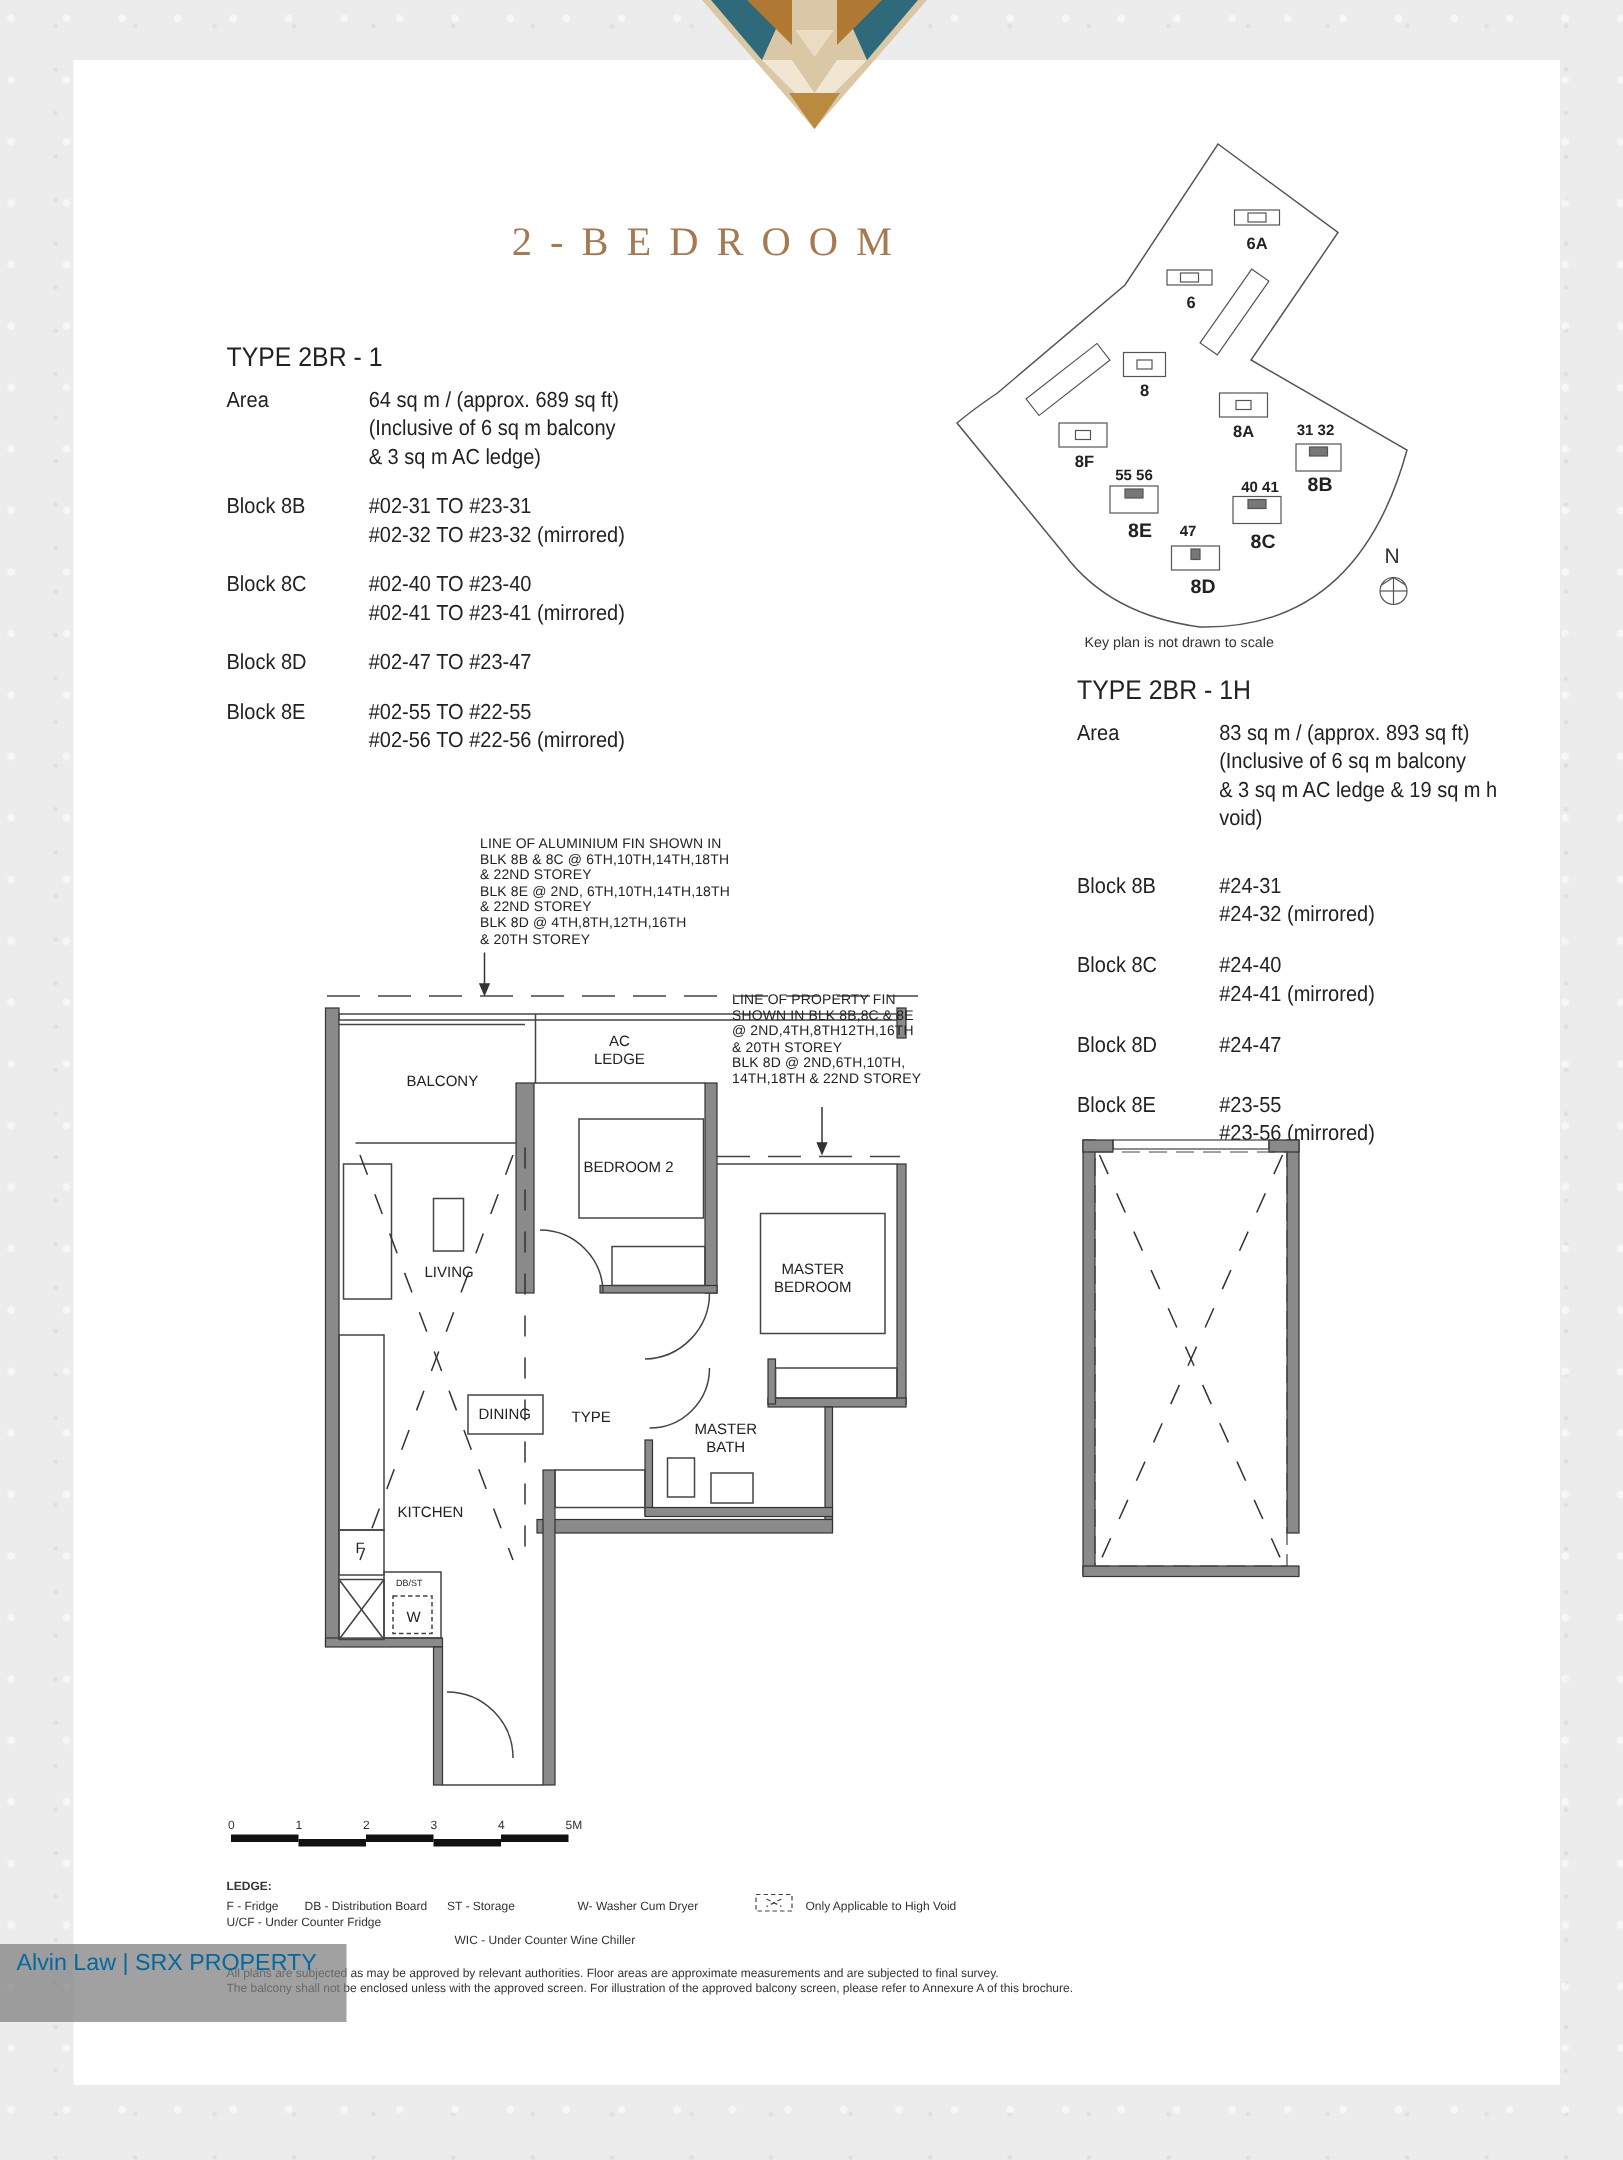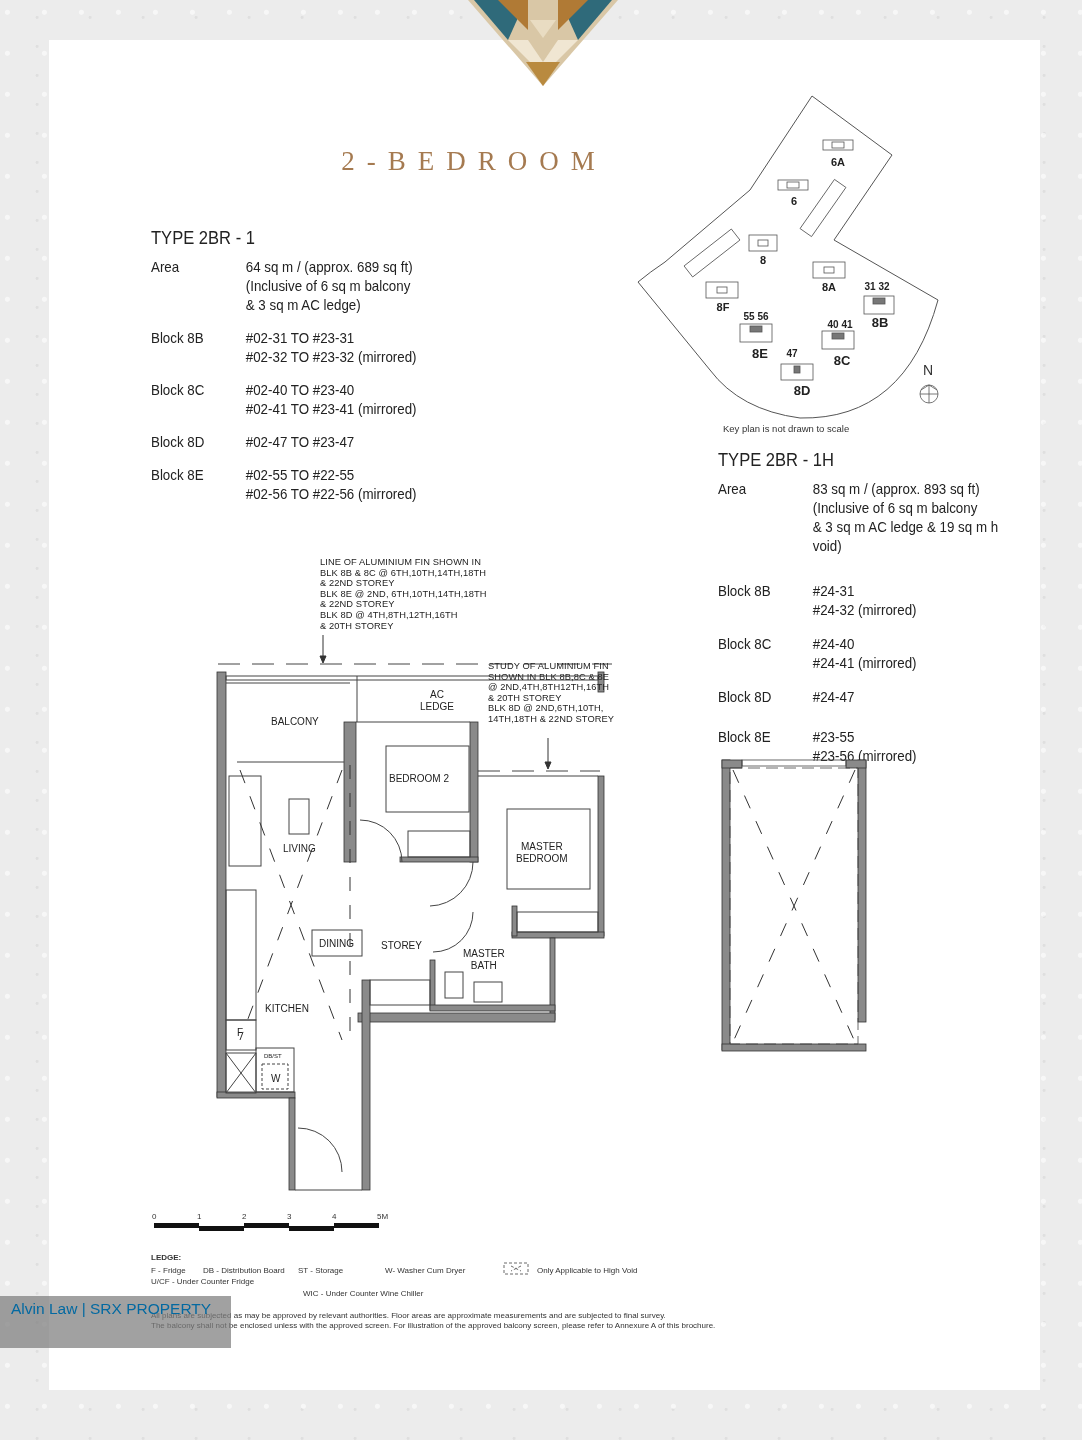--- a/index.html
+++ b/index.html
@@ -342,41 +342,41 @@
 <div class="note note1">
   <div>LINE OF ALUMINIUM FIN SHOWN IN</div>
   <div>BLK 8B &amp; 8C @ 6TH,10TH,14TH,18TH</div>
   <div>&amp; 22ND STOREY</div>
   <div>BLK 8E @ 2ND, 6TH,10TH,14TH,18TH</div>
   <div>&amp; 22ND STOREY</div>
   <div>BLK 8D @ 4TH,8TH,12TH,16TH</div>
   <div>&amp; 20TH STOREY</div>
 </div>
 <div class="note note2">
-  <div>STUDY OF ALUMINIUM FIN</div>
+  <div>LINE OF PROPERTY FIN</div>
   <div>SHOWN IN BLK 8B,8C &amp; 8E</div>
   <div>@ 2ND,4TH,8TH12TH,16TH</div>
   <div>&amp; 20TH STOREY</div>
   <div>BLK 8D @  2ND,6TH,10TH,</div>
   <div>14TH,18TH &amp; 22ND STOREY</div>
 </div>
 
 <div class="room-label" style="left:271px;top:716px">BALCONY</div>
-<div class="room-label" style="left:420px;top:689px">
+<div class="room-label" style="left:396px;top:689px">
   <div>AC</div>
   <div>LEDGE</div>
 </div>
 <div class="room-label" style="left:389px;top:773px">BEDROOM 2</div>
 <div class="room-label" style="left:516px;top:841px">
   <div>MASTER</div>
   <div>BEDROOM</div>
 </div>
 <div class="room-label" style="left:283px;top:843px">LIVING</div>
 <div class="room-label" style="left:319px;top:938px">DINING</div>
-<div class="room-label" style="left:381px;top:940px">STOREY</div>
+<div class="room-label" style="left:381px;top:940px">TYPE</div>
 <div class="room-label" style="left:463px;top:948px">
   <div>MASTER</div>
   <div>BATH</div>
 </div>
 <div class="room-label" style="left:265px;top:1003px">KITCHEN</div>
 <div class="room-label" style="left:237px;top:1027px">F</div>
 <div class="room-label" style="left:264px;top:1050px;font-size:6px">DB/ST</div>
 <div class="room-label" style="left:271px;top:1073px">W</div>
 
 <div class="scale-labels">

